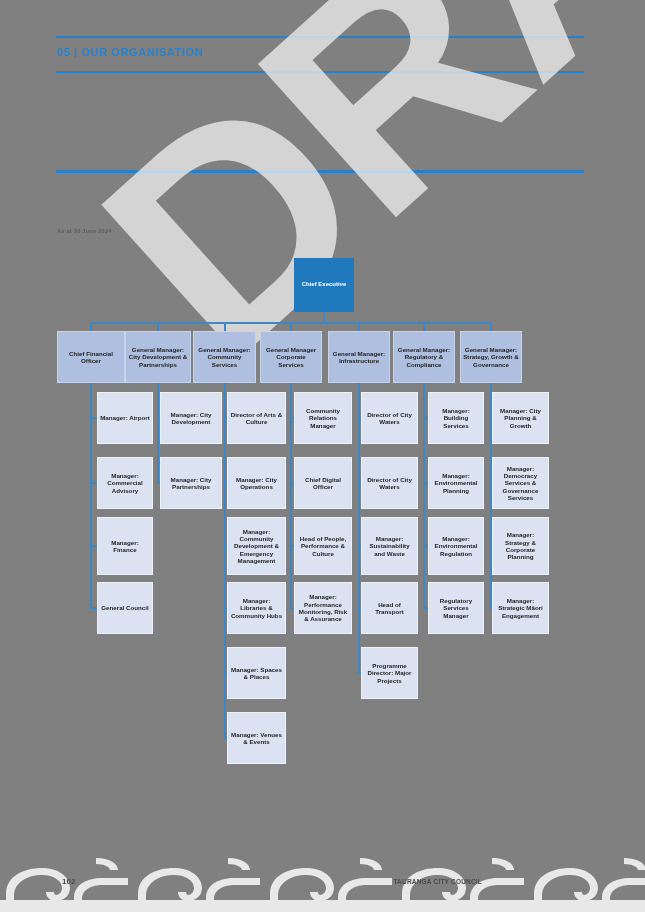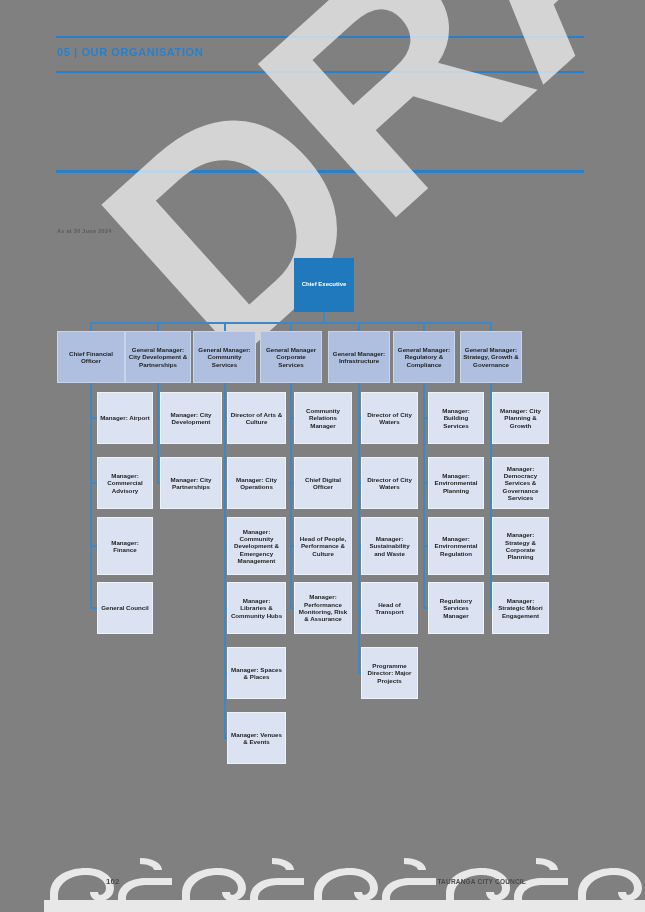--- a/index.html
+++ b/index.html
@@ -75,21 +75,21 @@
   .node.rpt{
     background:#dbe3f2;
     border:1px solid #eef2f9;
     font-size:6.2px;
   }
   .conn{position:absolute;background:#3d87c6;}
   .conn.v{width:2px;}
   .conn.h{height:2px;}
 
   
-  #footer{position:absolute;left:0;bottom:0;width:538px;height:62px;z-index:4;margin-left:44px;}
+  #footer{position:absolute;left:0;bottom:0;width:538px;height:62px;z-index:4;}
   #koru{position:absolute;left:0;bottom:0;width:645px;height:58px;}
   #pageno{
     position:absolute;left:62px;bottom:26px;
     font-size:8px;font-weight:bold;color:#4a4a4a;z-index:5;
   }
   #orgname{
     position:absolute;right:56px;bottom:27px;
     font-size:6.5px;font-weight:bold;color:#4a4a4a;
     letter-spacing:.2px;z-index:5;
   }

